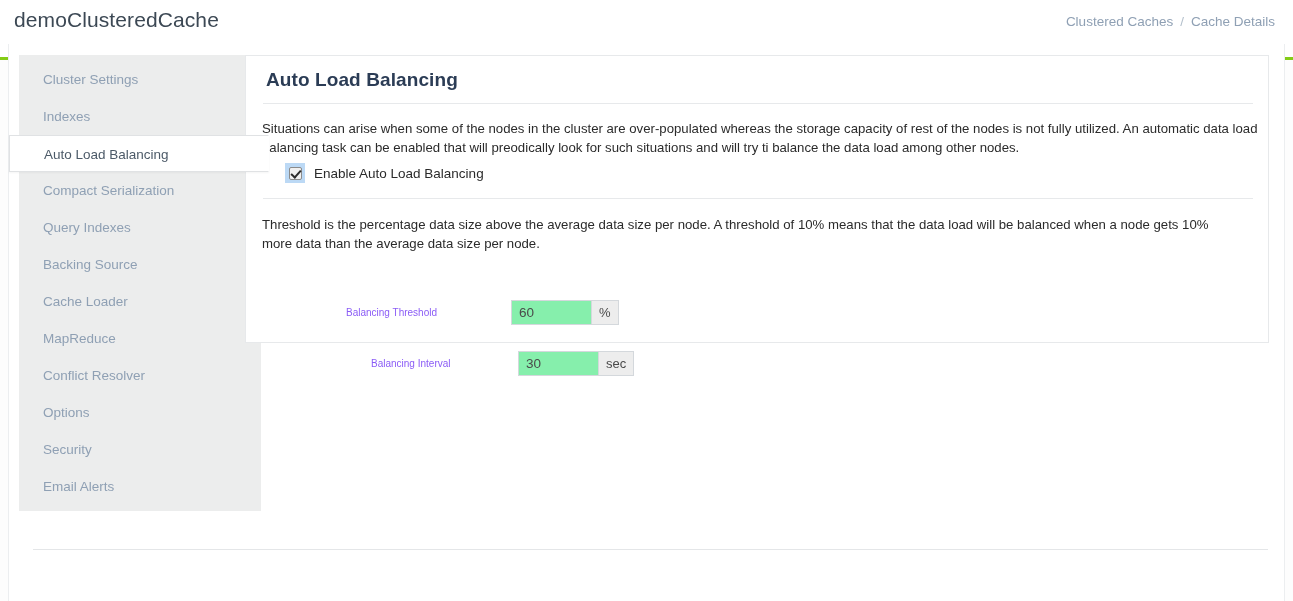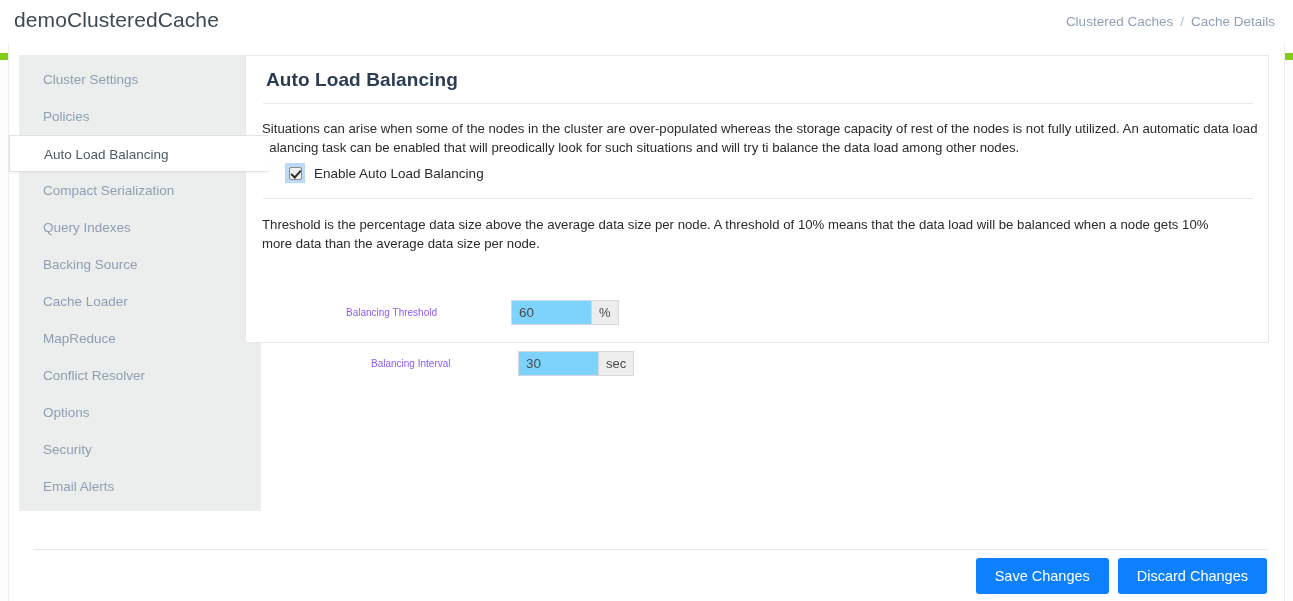--- a/index.html
+++ b/index.html
@@ -20,21 +20,21 @@
     background: #fdfdfd;
   }
 
   
   .topbar {
     position: absolute;
     left: 0; top: 0;
     width: 1293px;
     height: 60px;
     background: #ffffff;
-    border-bottom: 7px solid #84cc16;
+    border-bottom: 3px solid #84cc16;
   }
   .brand {
     position: absolute;
     left: 14px;
     top: 8px;
     font-size: 21px;
     color: #3c4854;
     font-weight: 400;
     letter-spacing: .1px;
     white-space: nowrap;
@@ -195,21 +195,21 @@
     white-space: nowrap;
   }
   .lbl-threshold { width: 165px; }
   .lbl-interval  { width: 147px; margin-left: 25px; }
   .input-group { display: flex; align-items: stretch; }
   .txt-input {
     width: 80px;
     height: 25px;
     border: 1px solid #d4d8dc;
     border-right: none;
-    background: #7dd3fc;
+    background: #86efac;
     font-size: 13.5px;
     color: #4a4a4a;
     padding: 0 7px;
     font-family: "Liberation Sans", sans-serif;
     outline: none;
   }
   .addon {
     min-width: 27px;
     height: 25px;
     line-height: 23px;
@@ -260,21 +260,21 @@
     <div class="brand">demoClusteredCache</div>
     <div class="breadcrumb">
       <span class="crumb-link">Clustered Caches</span><span class="crumb-sep">/</span><span class="crumb-link">Cache Details</span>
     </div>
   </div>
 
   <div class="page-frame">
 
     <div class="sidebar">
       <div class="side-item">Cluster Settings</div>
-      <div class="side-item">Policies</div>
+      <div class="side-item">Indexes</div>
       <div class="side-item active">Auto Load Balancing</div>
       <div class="side-item">Compact Serialization</div>
       <div class="side-item">Query Indexes</div>
       <div class="side-item">Backing Source</div>
       <div class="side-item">Cache Loader</div>
       <div class="side-item">MapReduce</div>
       <div class="side-item">Conflict Resolver</div>
       <div class="side-item">Options</div>
       <div class="side-item">Security</div>
       <div class="side-item">Email Alerts</div>
@@ -309,19 +309,15 @@
       <div class="form-row row-interval">
         <span class="field-label lbl-interval">Balancing Interval</span>
         <span class="input-group">
           <input class="txt-input" type="text" value="30" style="">
           <span class="addon">sec</span>
         </span>
       </div>
     </div>
 
     <div class="footer-rule"></div>
-    <div class="footer-actions">
-      <button class="btn">Save Changes</button>
-      <button class="btn">Discard Changes</button>
-    </div>
 
   </div>
 </div>
 
 </body></html>

